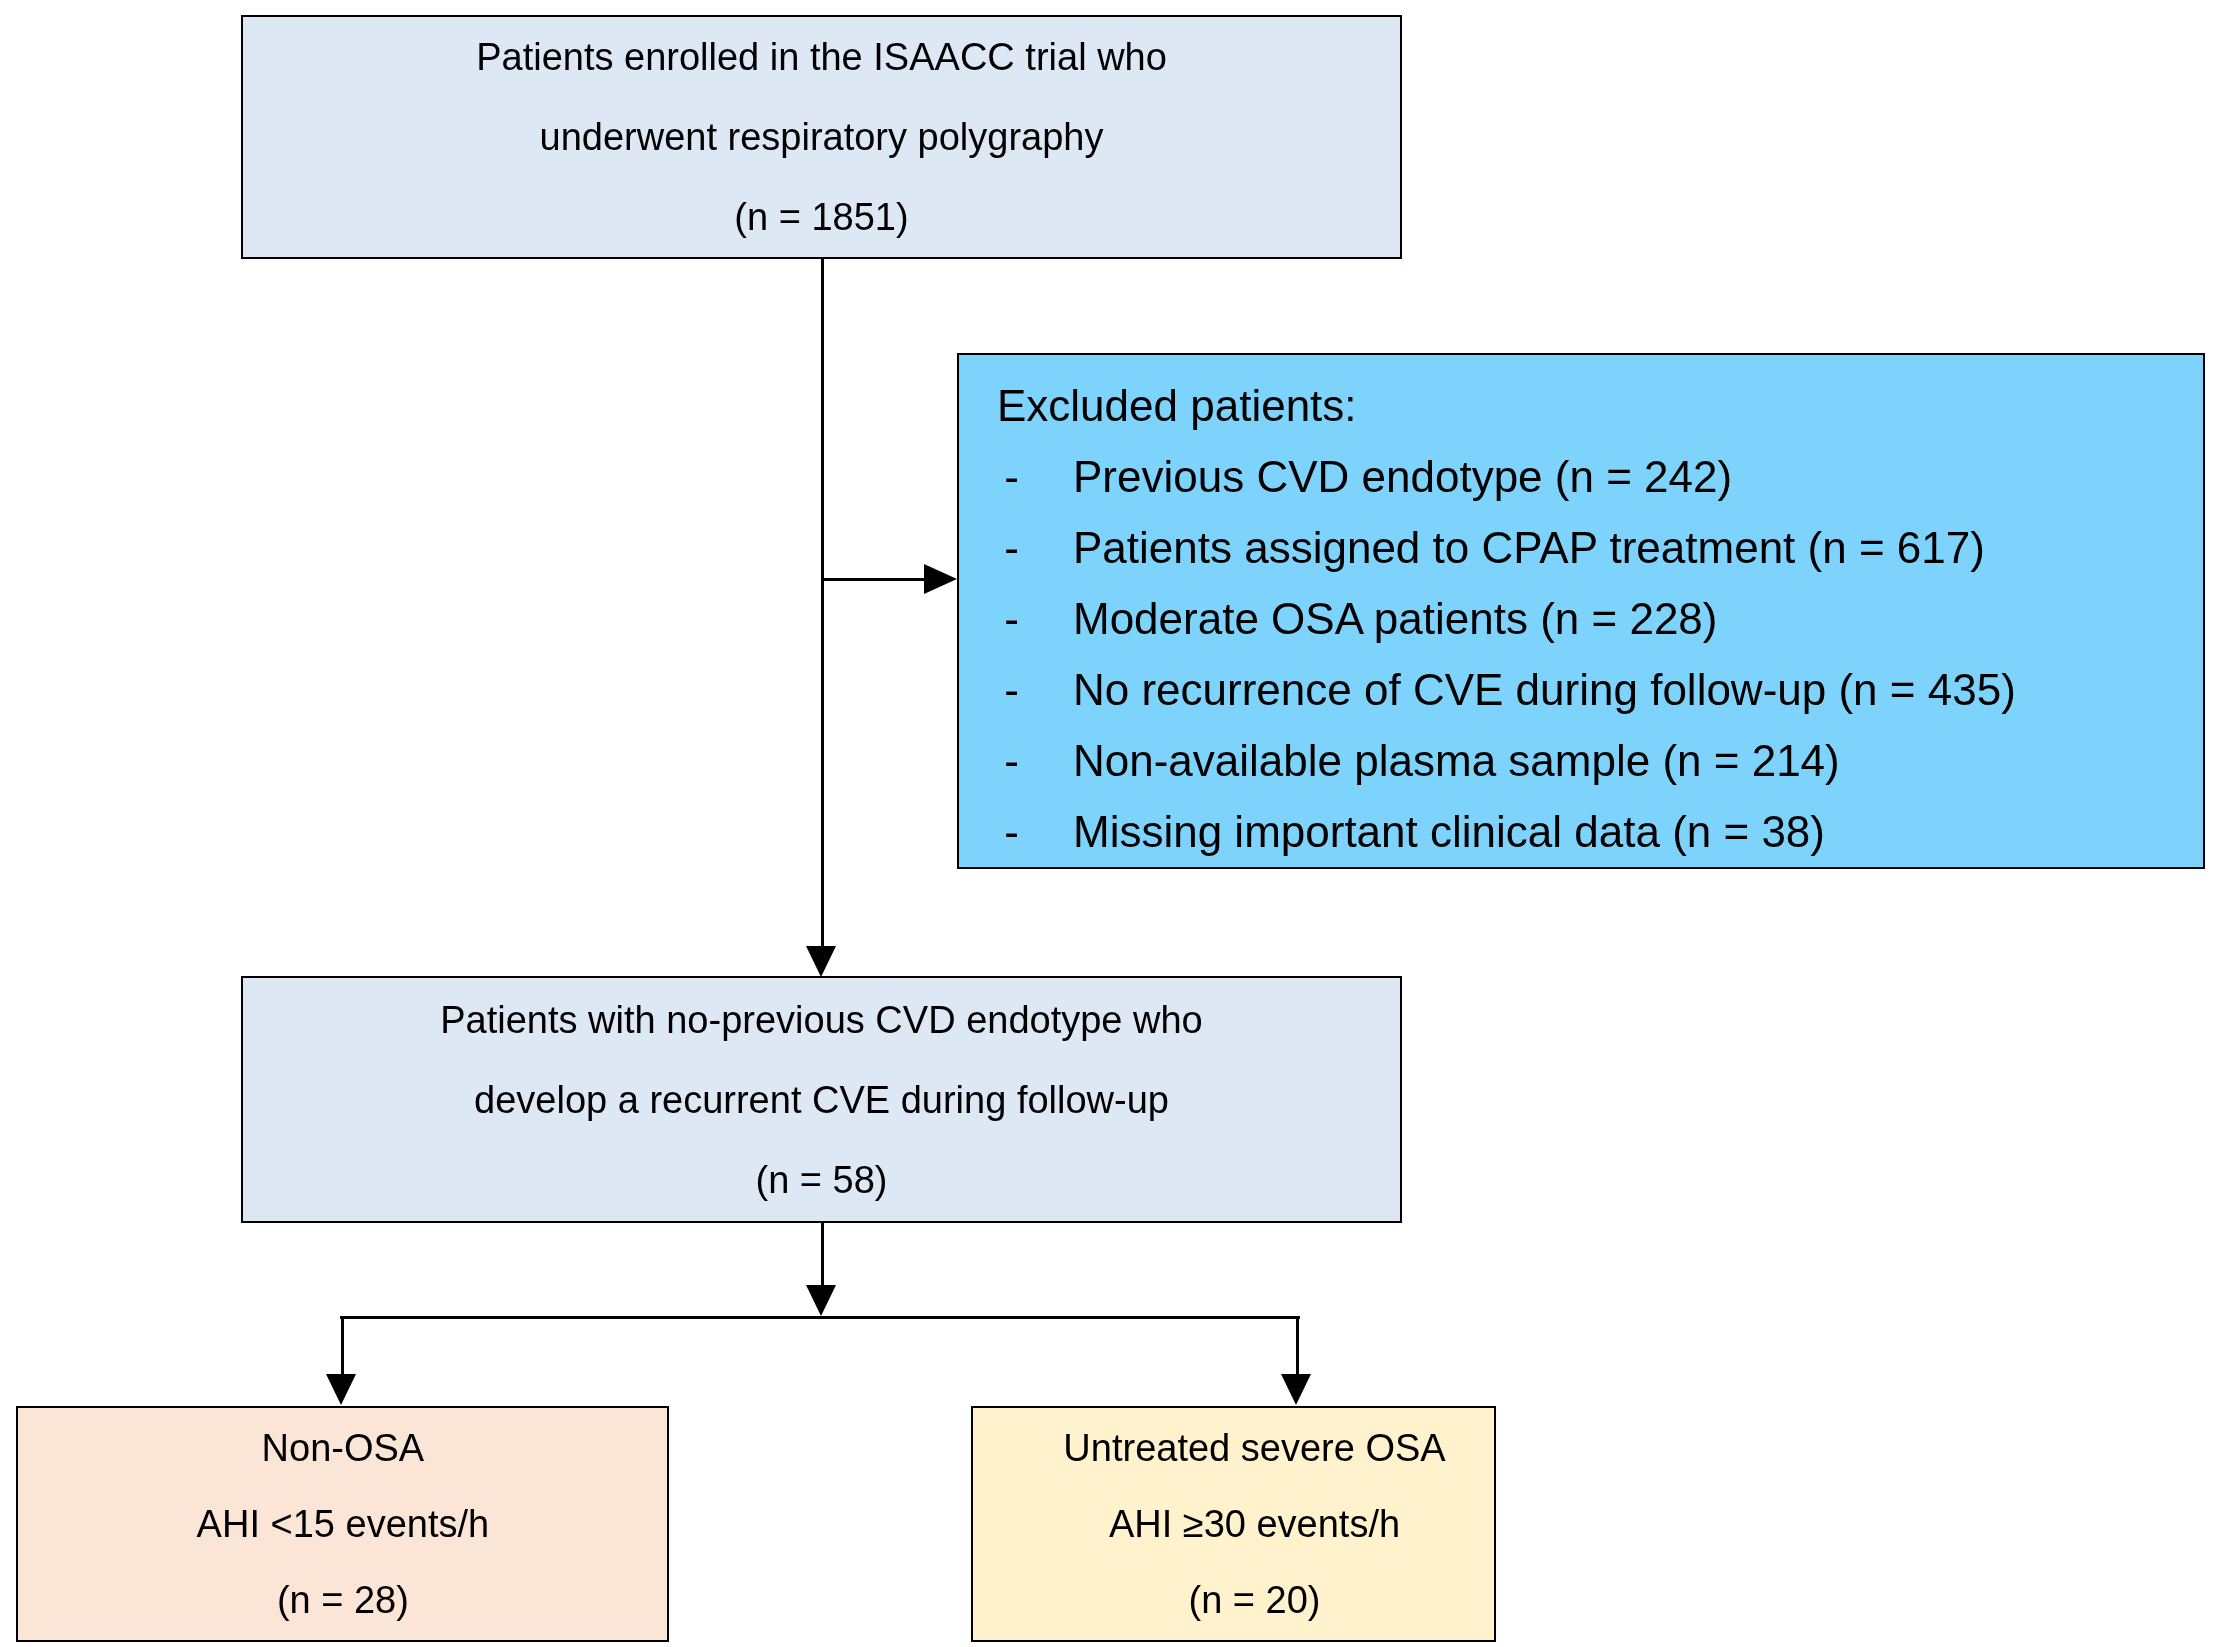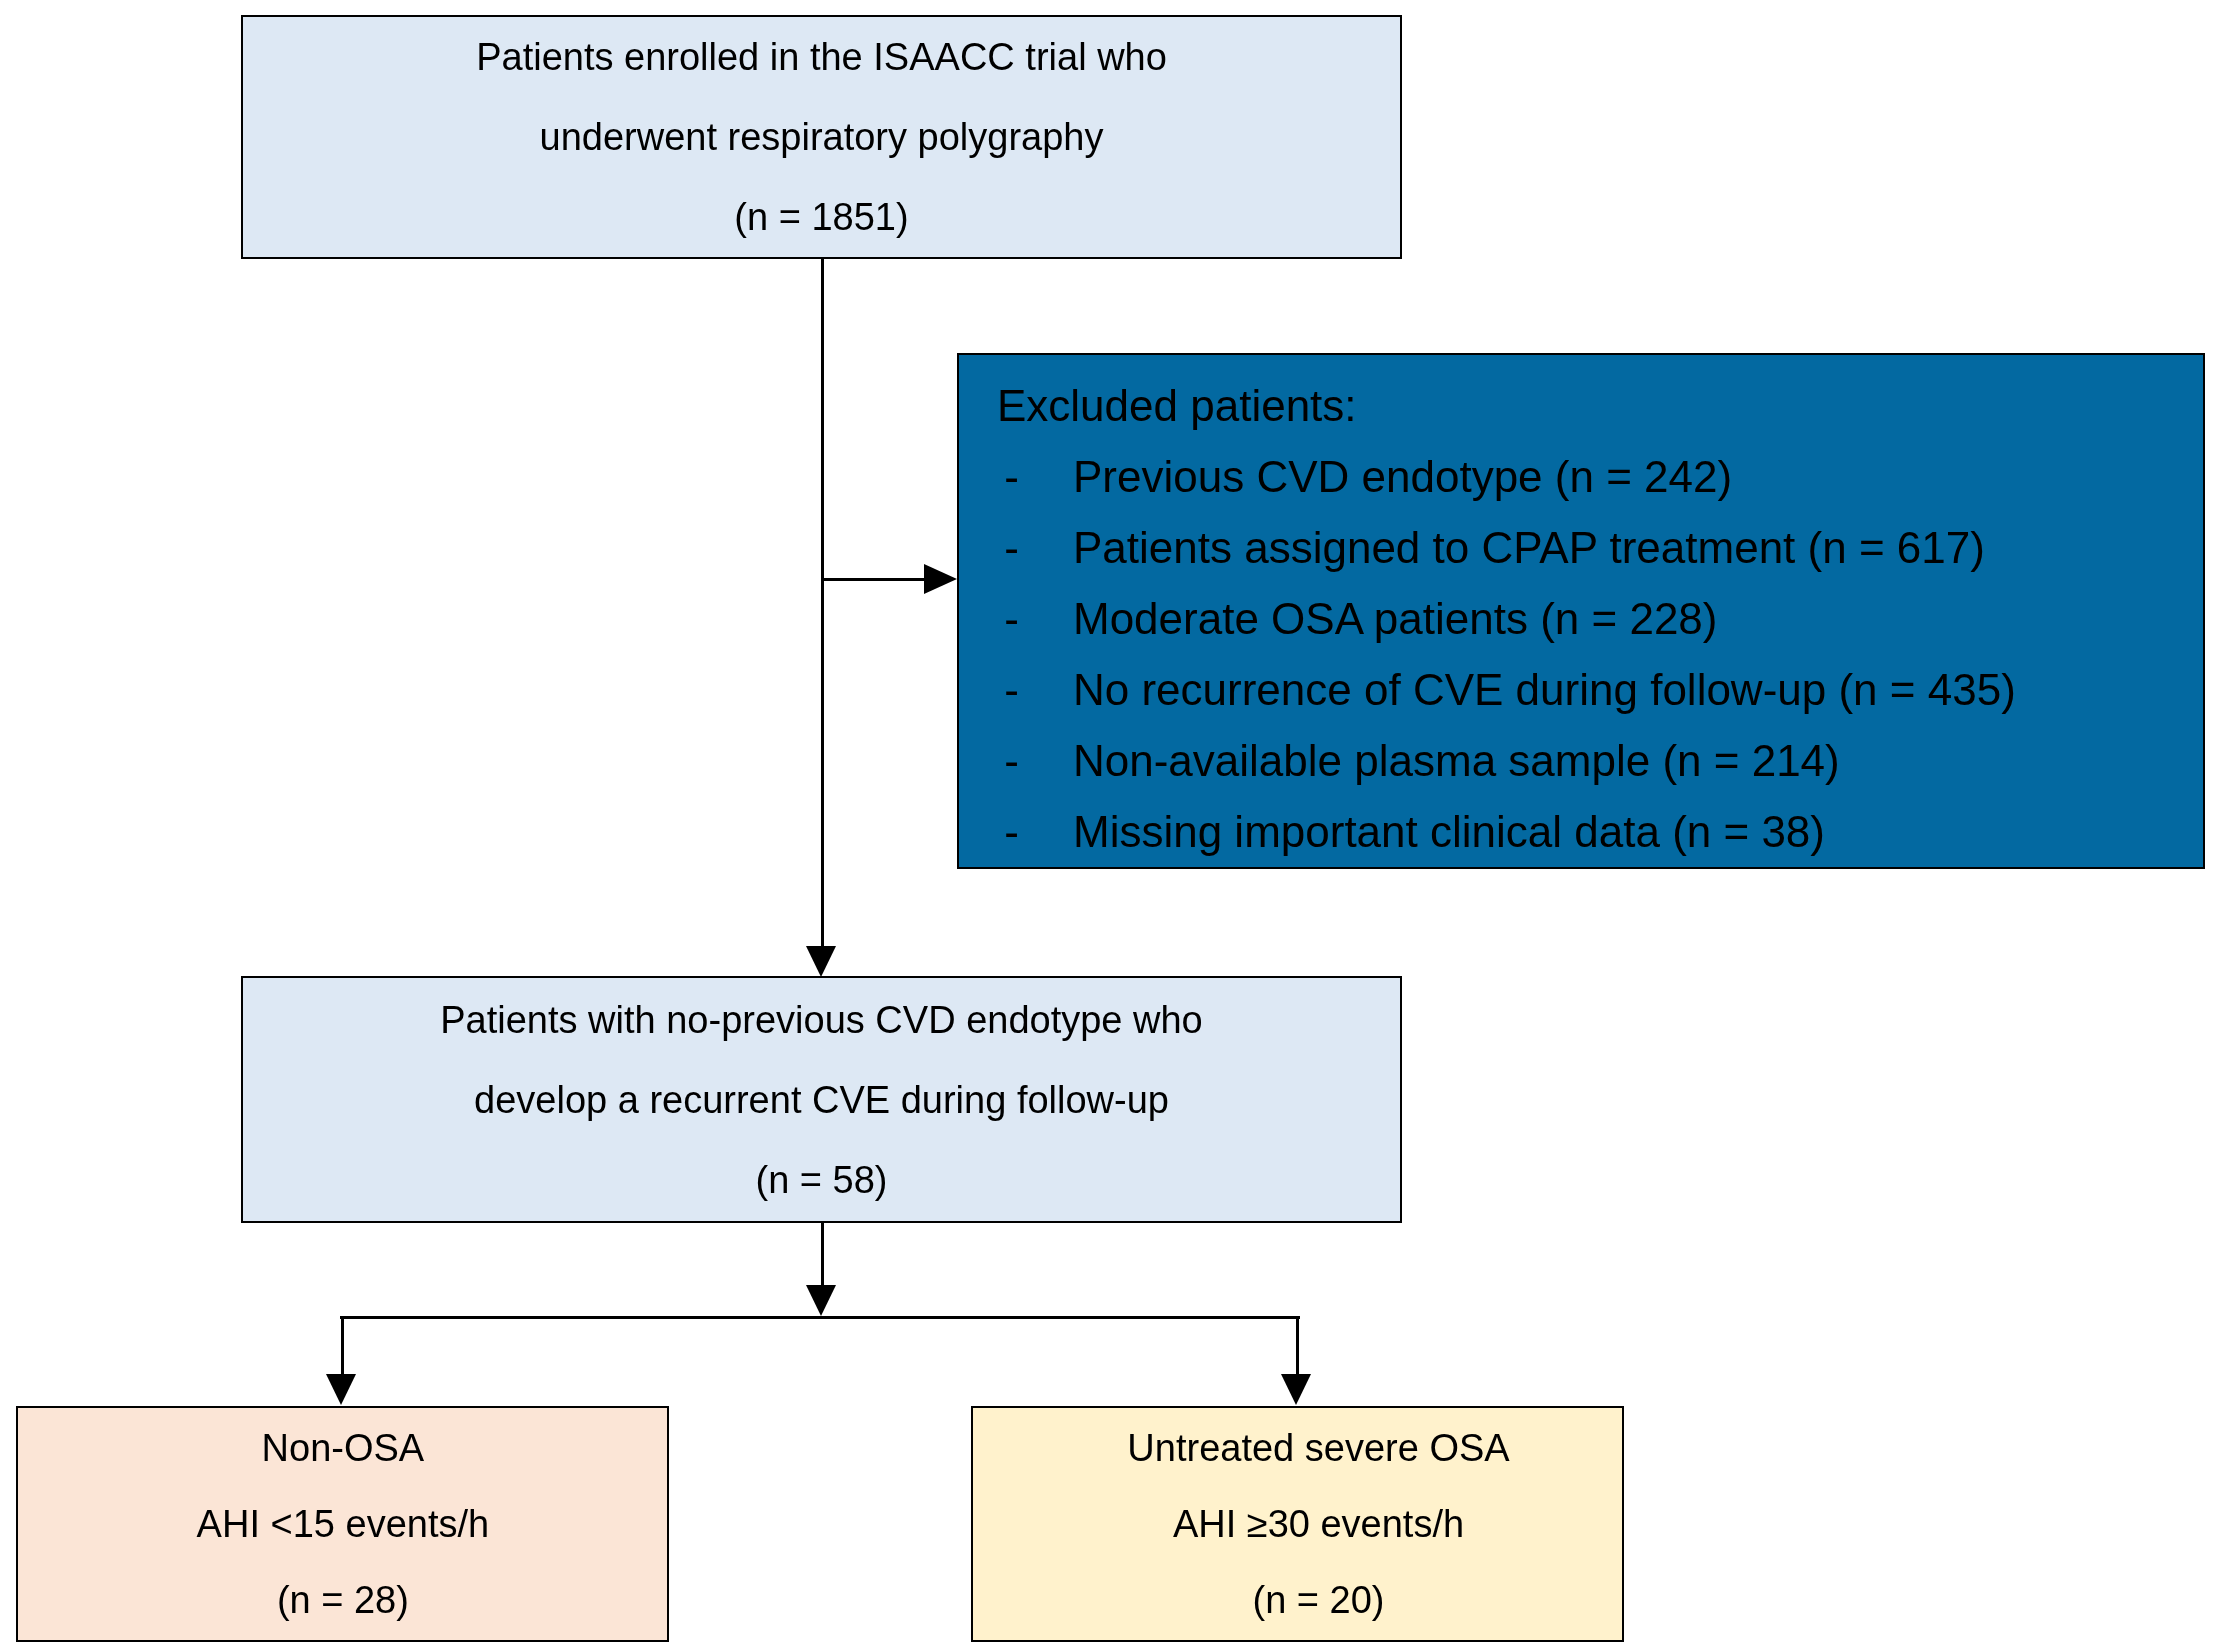--- a/index.html
+++ b/index.html
@@ -25,27 +25,27 @@
     justify-content: center;
     align-items: center;
     text-align: center;
     font-size: 38px;
   }
   .fc-box .line { line-height: 80px; white-space: nowrap; }
   .fc-box.small .line { line-height: 76px; }
   .box-enrolled  { left: 241px;  top: 14.5px;   width: 1161px; height: 244px; background: #dde8f4; }
   .box-cohort    { left: 241px;  top: 976px; width: 1161px; height: 247px; background: #dde8f4; }
   .box-nonosa    { left: 16.4px;   top: 1406px; width: 653px;  height: 236px; background: #fbe5d6; }
-  .box-severeosa { left: 971px; top: 1406px; width: 653px;  height: 236px; background: #fff2cc; padding-left: 42px; }
+  .box-severeosa { left: 971px; top: 1406px; width: 525px;  height: 236px; background: #fff2cc; padding-left: 42px; }
 
   .box-excluded {
     position: absolute;
     left: 957px; top: 353px; width: 1248px; height: 516px;
     box-sizing: border-box;
-    background: #0369a1;
+    background: #7dd3fc;
     border: 2.7px solid #000000;
     padding: 14.5px 14.5px 0 38px;
     font-size: 44px;
     line-height: 71px;
     text-align: left;
   }
   .excl-list { margin: 0; padding: 0; list-style: none; }
   .excl-item { display: flex; line-height: 71px; }
   .excl-item .dash {
     flex: 0 0 76px;

